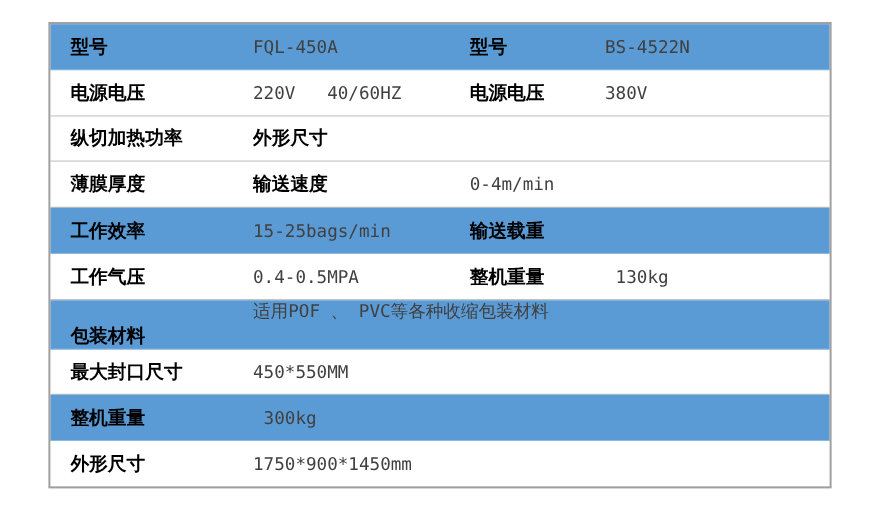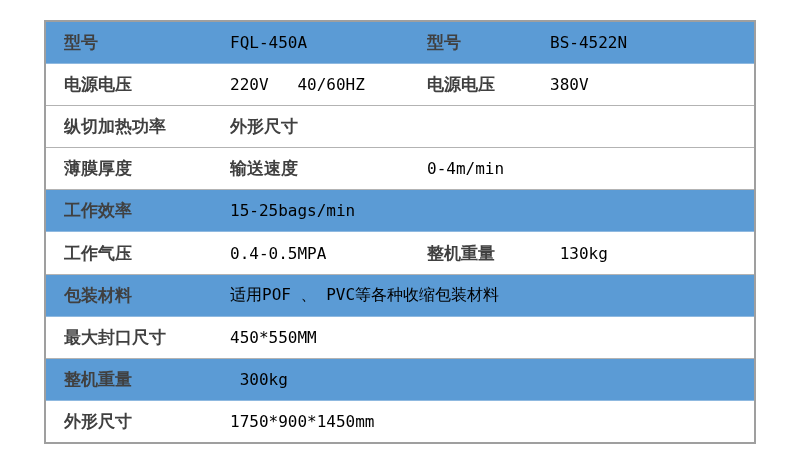--- a/index.html
+++ b/index.html
@@ -32,28 +32,28 @@
     box-sizing: border-box;
     border-bottom: 1px solid #b3b3b3;
     background: #ffffff;
   }
   .row:last-child { border-bottom: none; }
   .row.blue { background: #5b9bd5; border-bottom-color: #8fb9e0; }
   .cell { overflow: hidden; }
   .cell.label {
     font-size: 17px;
     font-weight: bold;
-    color: #404040;
+    color: #000000;
     white-space: pre;
   }
   .cell.value {
     font-family: "DejaVu Sans Mono", monospace;
     font-size: 16px;
     font-weight: 500;
-    color: #000000;
+    color: #404040;
     white-space: pre;
   }
   .cell.value.wide { grid-column: 2 / 5; }
 </style>
 </head>
 <body>
 
 <div class="page">
   <div class="spec-table">
 
@@ -80,32 +80,33 @@
 
     <div class="row">
       <div class="cell label">薄膜厚度</div>
       <div class="cell label">输送速度</div>
       <div class="cell value">0-4m/min</div>
     </div>
 
     <div class="row blue">
       <div class="cell label">工作效率</div>
       <div class="cell value">15-25bags/min</div>
+      <div class="cell label">输送载重</div>
     </div>
 
     <div class="row">
       <div class="cell label">工作气压</div>
       <div class="cell value">0.4-0.5MPA</div>
       <div class="cell label">整机重量</div>
       <div class="cell value"> 130kg</div>
     </div>
 
     <div class="row blue">
+      <div class="cell value wide">适用POF 、 PVC等各种收缩包装材料</div>
       <div class="cell label">包装材料</div>
-      <div class="cell value wide">适用POF 、 PVC等各种收缩包装材料</div>
     </div>
 
     <div class="row">
       <div class="cell label">最大封口尺寸</div>
       <div class="cell value wide">450*550MM</div>
     </div>
 
     <div class="row blue">
       <div class="cell label">整机重量</div>
       <div class="cell value wide"> 300kg</div>

